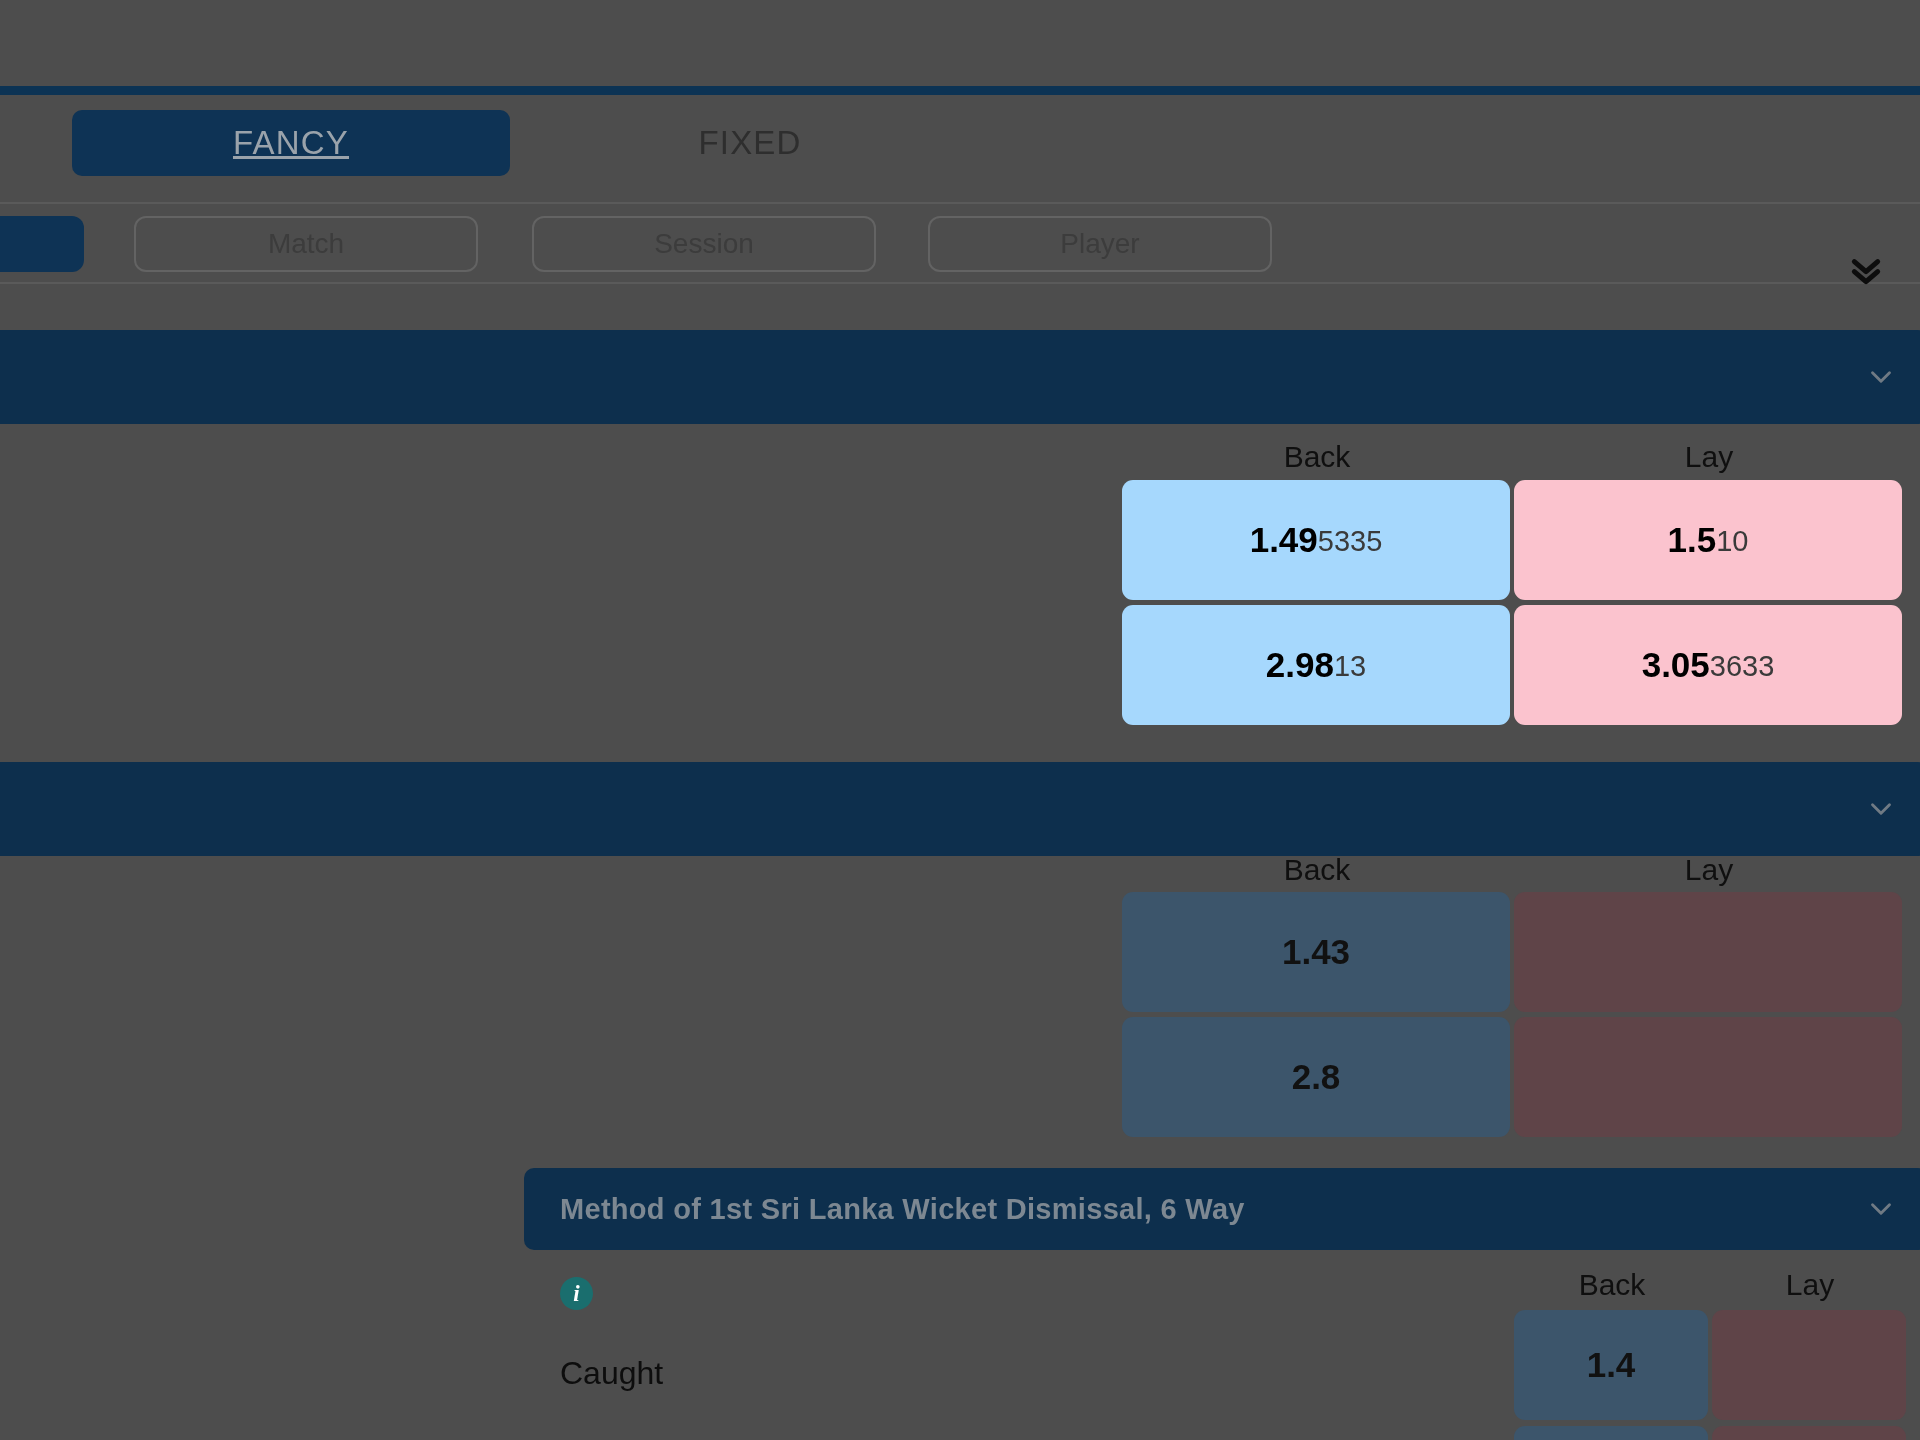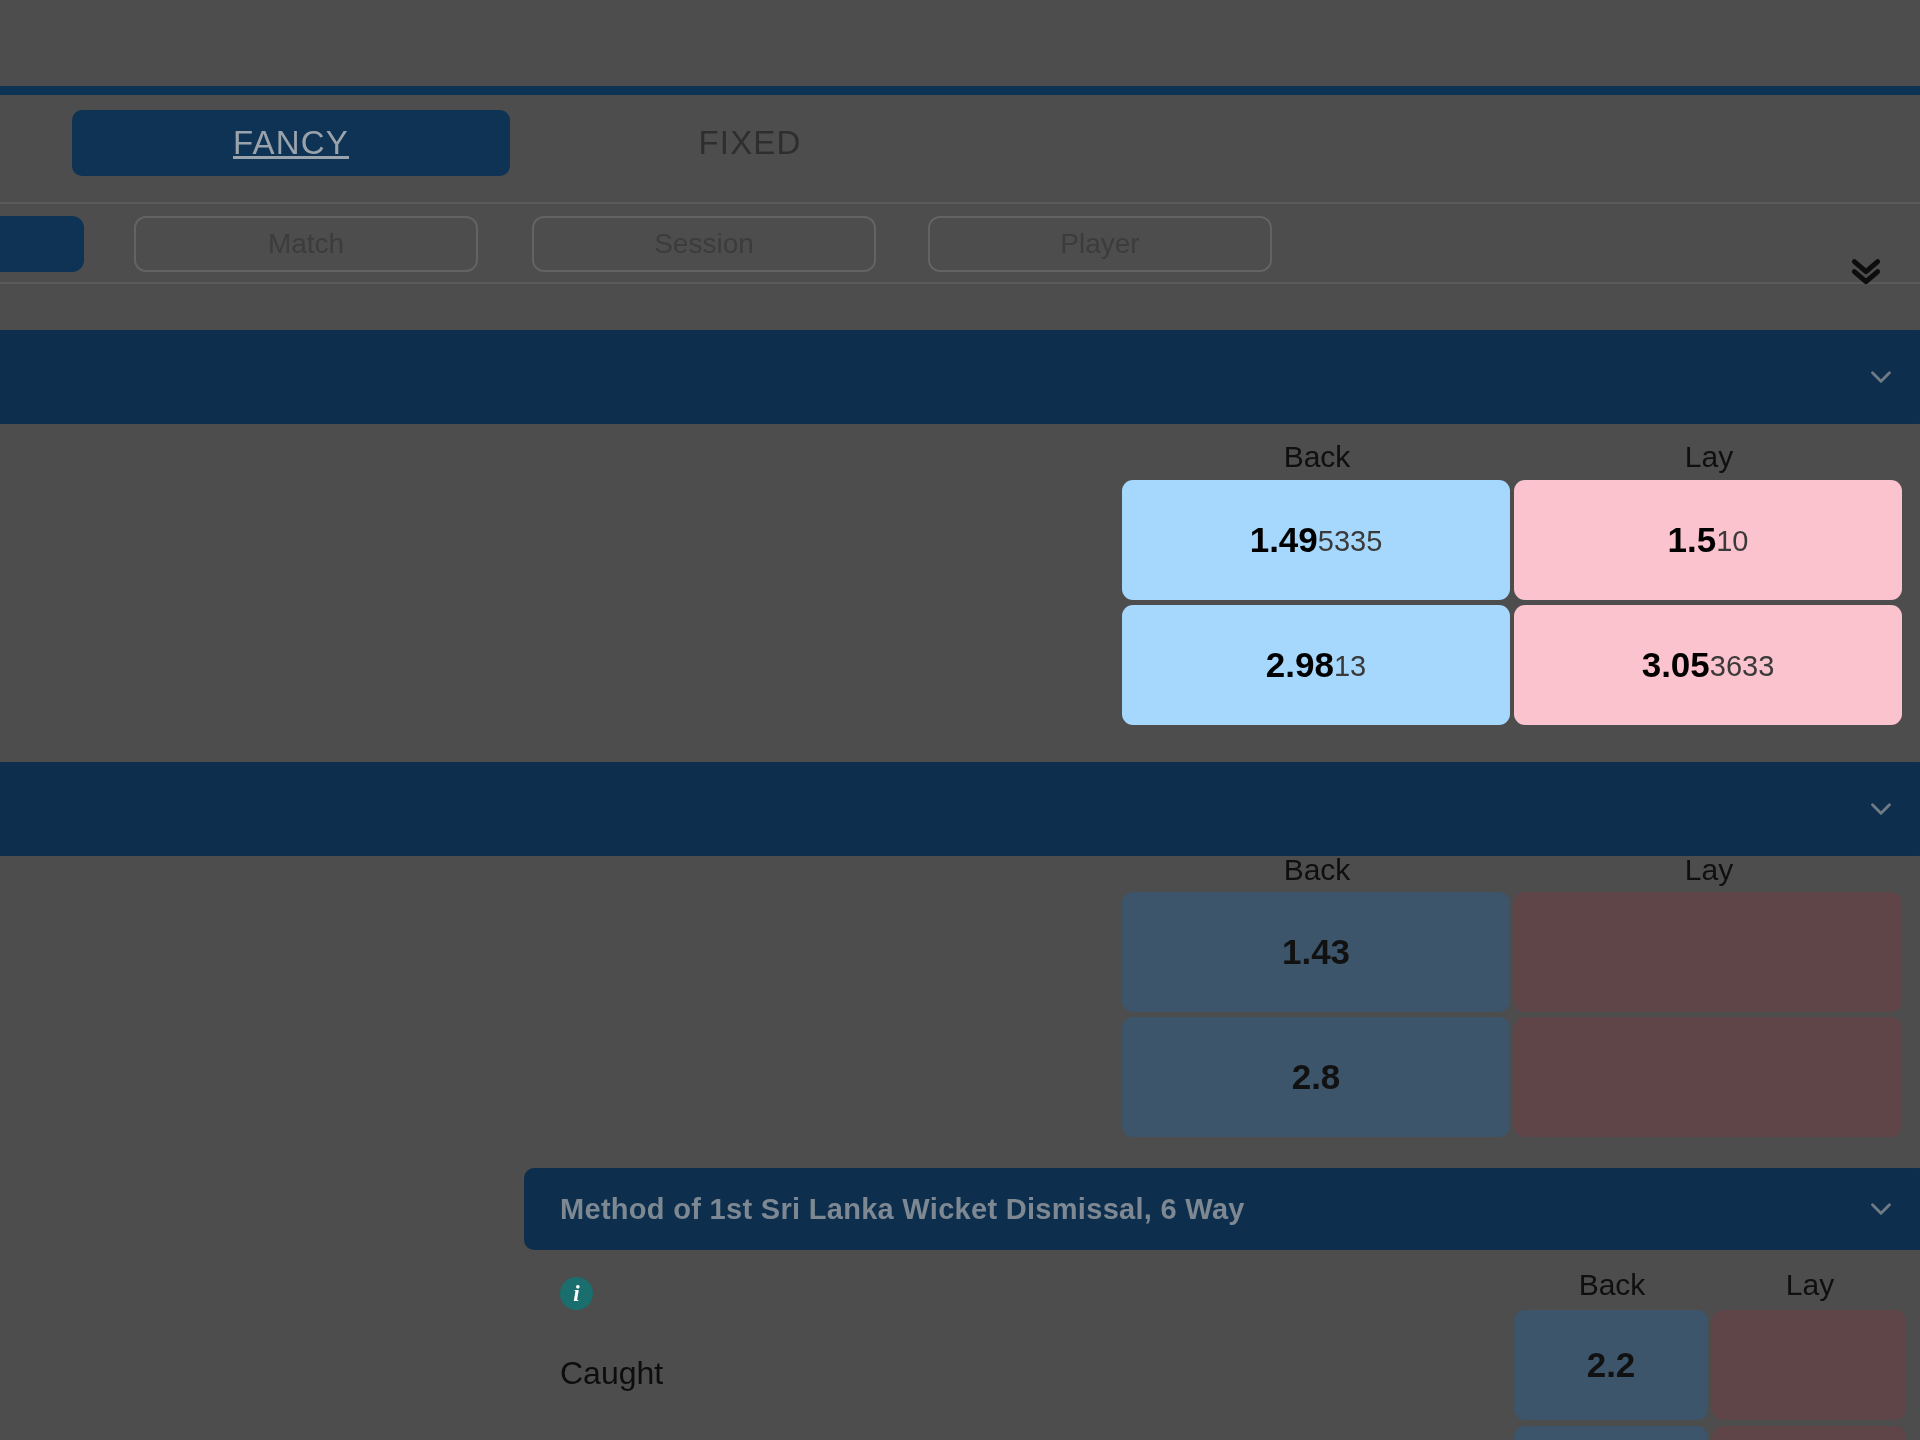--- a/index.html
+++ b/index.html
@@ -317,21 +317,21 @@
   </div>
 
   <div class="s3-info">i</div>
 
   <div class="colhead s3-back-head">Back</div>
   <div class="colhead s3-lay-head">Lay</div>
 
   <div class="s3-runner">Caught</div>
 
   <div class="cell back susp s3-b1">
-    <span class="odd">2.2</span>
+    <span class="odd">1.4</span>
   </div>
   <div class="cell lay susp s3-l1">
     <span class="odd"></span>
   </div>
   <div class="cell back susp s3-b2">
     <span class="odd"></span>
   </div>
   <div class="cell lay susp s3-l2">
     <span class="odd"></span>
   </div>

